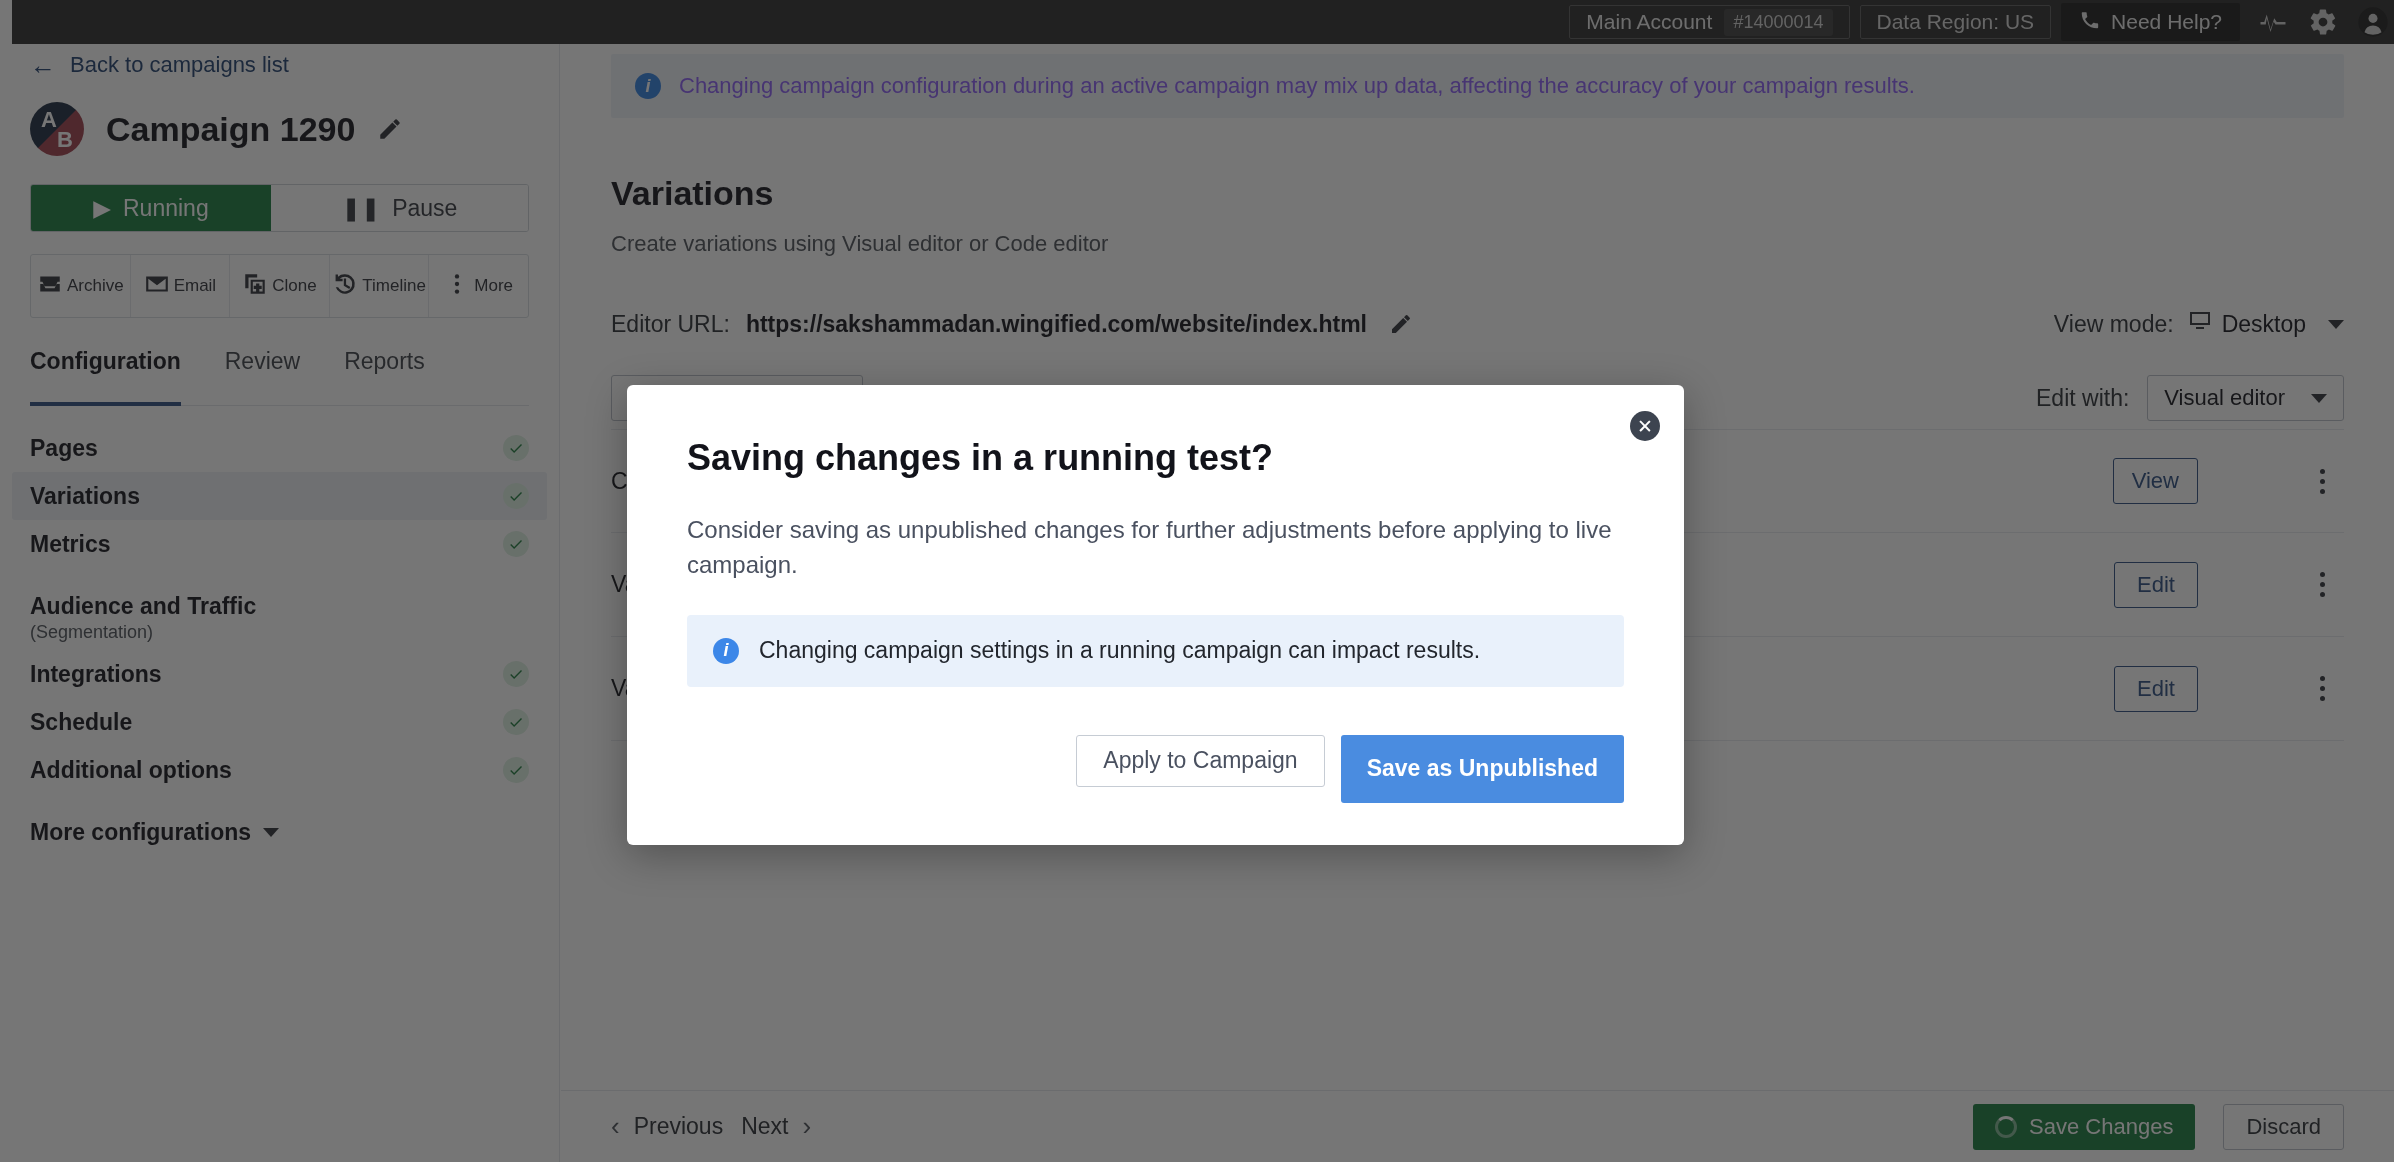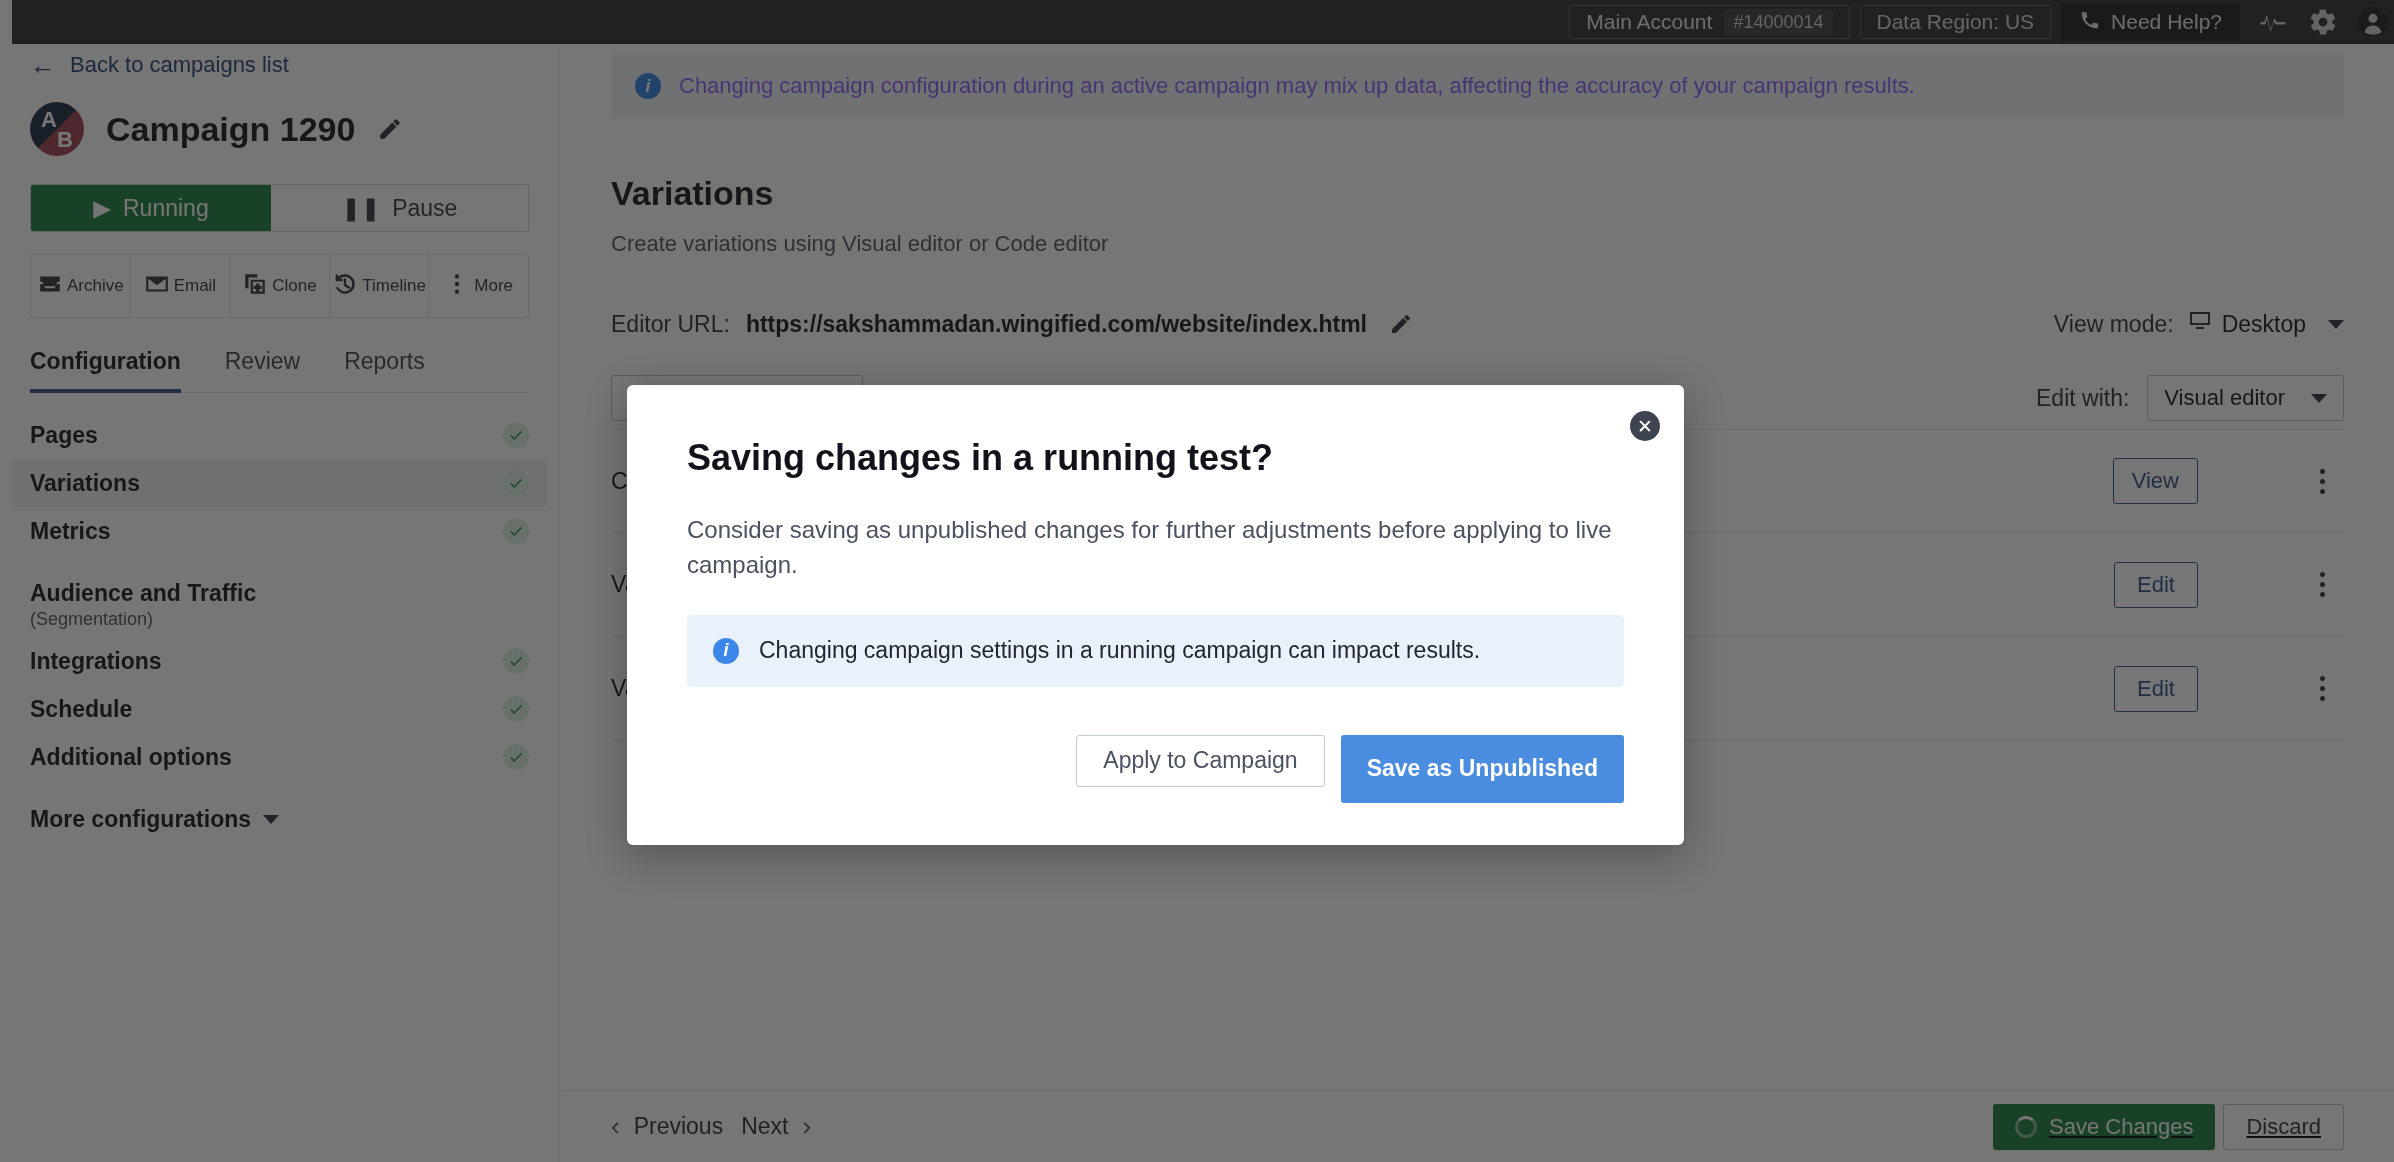--- a/index.html
+++ b/index.html
@@ -145,21 +145,21 @@
   .actionbar .act svg { fill: #2f3138; }
   .act-label { font-size: 17px; color: #2f3138; }
 
   .tabs {
     display: flex; gap: 44px;
     margin-top: 30px;
     border-bottom: 1px solid #e1e4e8;
   }
   .tab {
     font-size: 23px; color: #3b3f46;
-    padding-bottom: 14px; cursor: pointer;
+    padding-bottom: 27px; cursor: pointer;
     border-bottom: 4px solid transparent;
     margin-bottom: -1px;
   }
   .tab.active {
     color: #12131a; font-weight: bold;
     border-bottom-color: #2b4d80;
   }
 
   .navlist { margin-top: 18px; }
   .navitem {
@@ -285,21 +285,21 @@
     border-top: 1px solid #e3e6ea;
     display: flex; align-items: center;
     padding: 0 50px;
   }
   .prevnext { display: flex; align-items: center; gap: 18px; }
   .pn-item {
     display: flex; align-items: center; gap: 14px;
     font-size: 23px; color: #2a2d33; cursor: pointer;
   }
   .chev { font-size: 26px; color: #4c5158; }
-  .bottom-right { margin-left: auto; display: flex; align-items: center; gap: 8px; text-decoration: underline; }
+  .bottom-right { margin-left: auto; display: flex; align-items: center; gap: 28px; }
   .save-btn {
     background: #187a3c; color: #fff;
     border: none; border-radius: 3px;
     height: 46px; padding: 0 22px;
     font-size: 22px; display: flex; align-items: center; gap: 12px;
     cursor: pointer; font-family: inherit;
   }
   .spinner {
     width: 22px; height: 22px; border-radius: 50%;
     border: 3px solid rgba(255,255,255,0.45);

